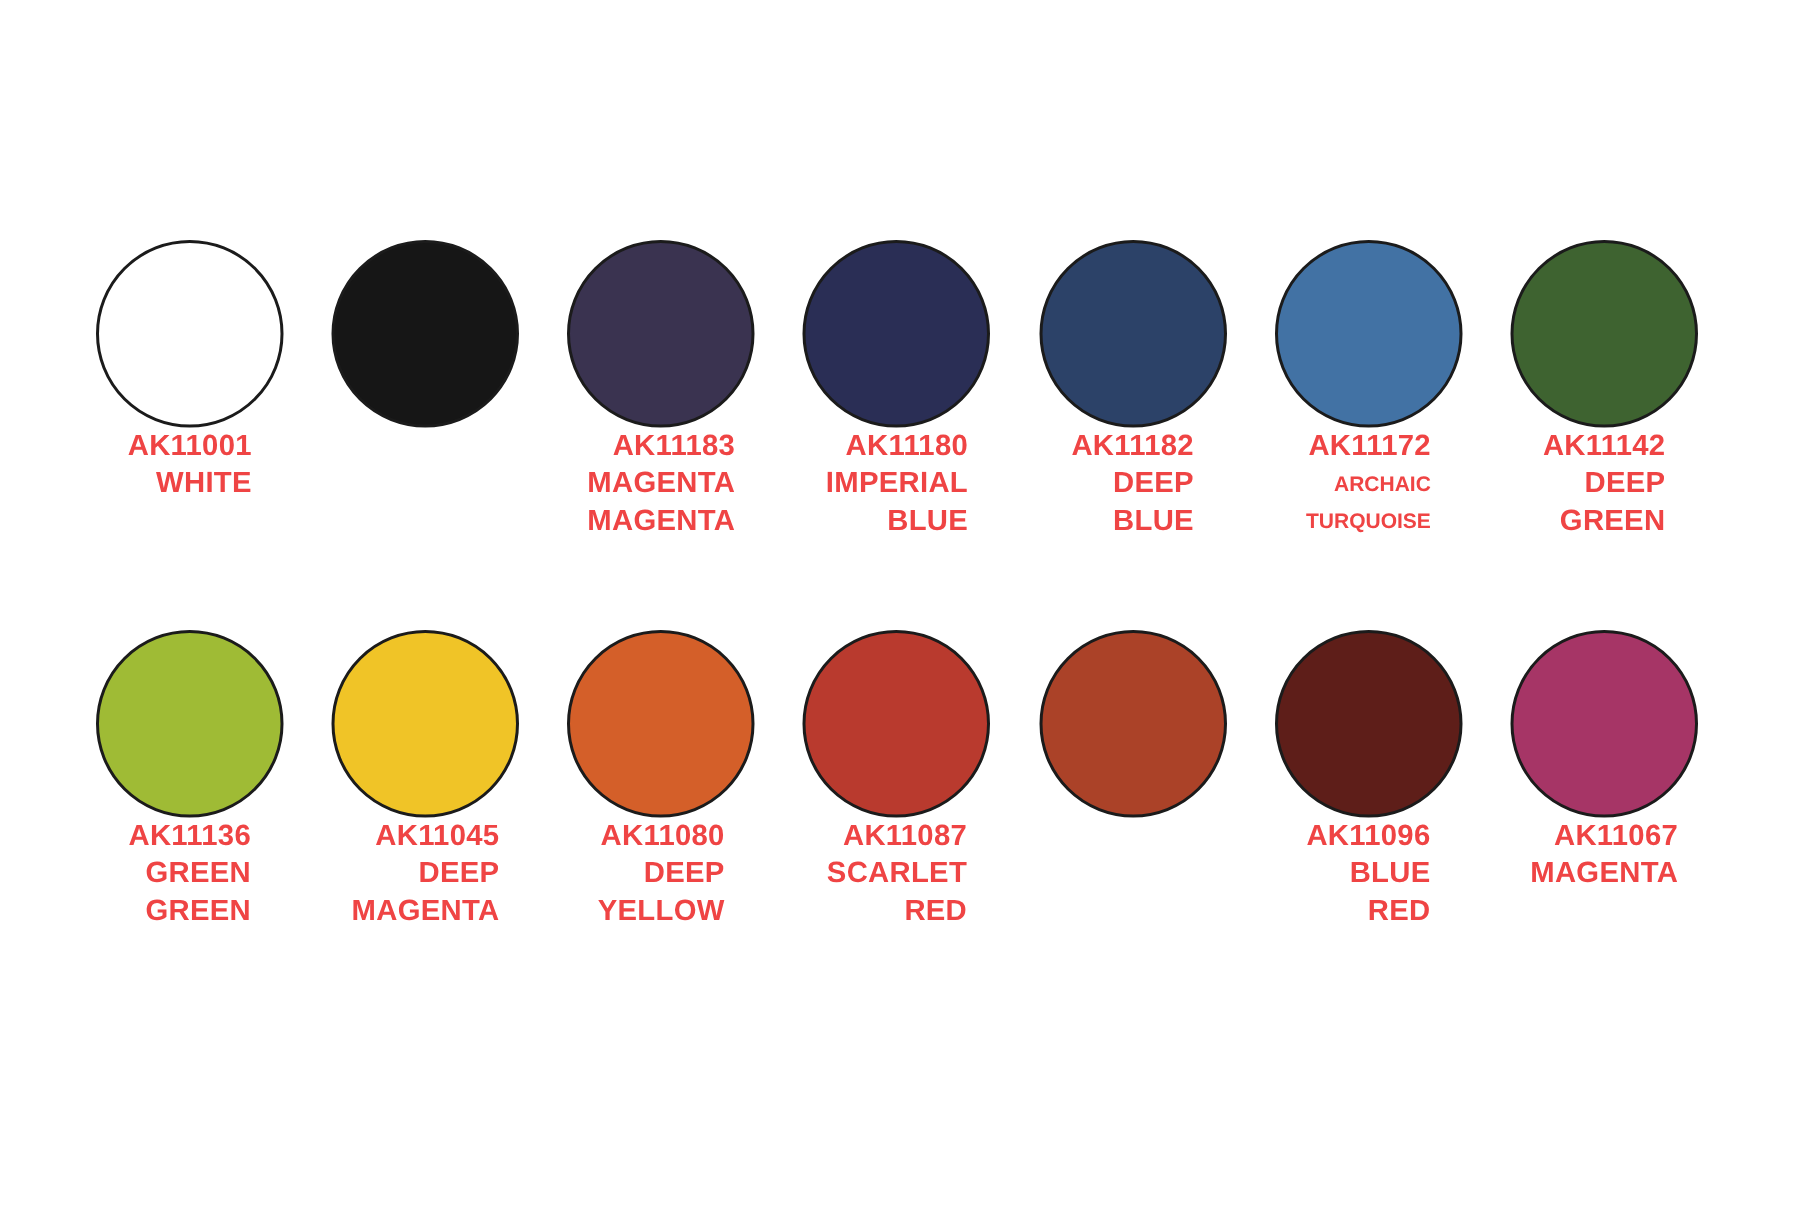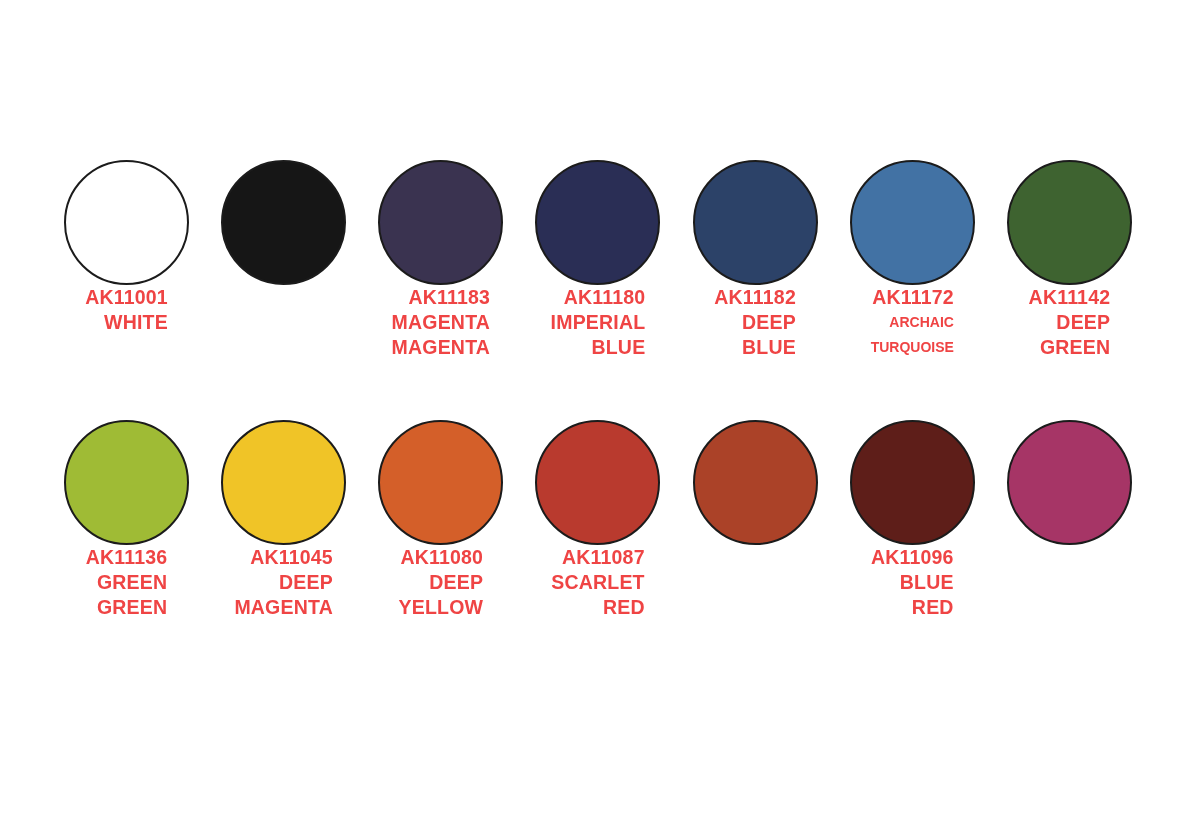--- a/index.html
+++ b/index.html
@@ -171,15 +171,19 @@
       <div class="swatch-cell">
         <div class="swatch-disc" style="background: rgb(94, 30, 25);"></div>
         <div class="swatch-caption">
           <span class="swatch-code">AK11096</span>
           <span class="swatch-name">BLUE</span>
           <span class="swatch-name">RED</span>
         </div>
       </div>
       <div class="swatch-cell">
         <div class="swatch-disc" style="background: rgb(166, 53, 102);"></div>
+        <div class="swatch-caption">
+          <span class="swatch-code">AK11067</span>
+          <span class="swatch-name">MAGENTA</span>
+        </div>
       </div>
     </div>
   </div>
 
 </body></html>

